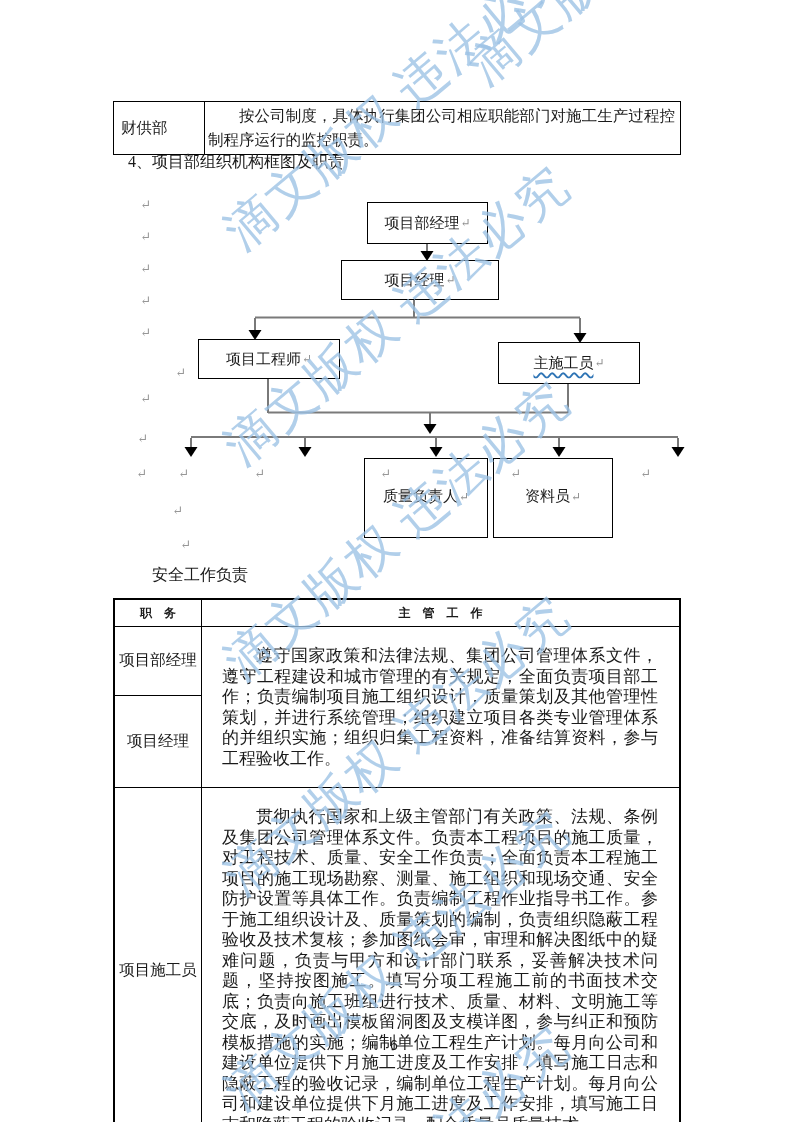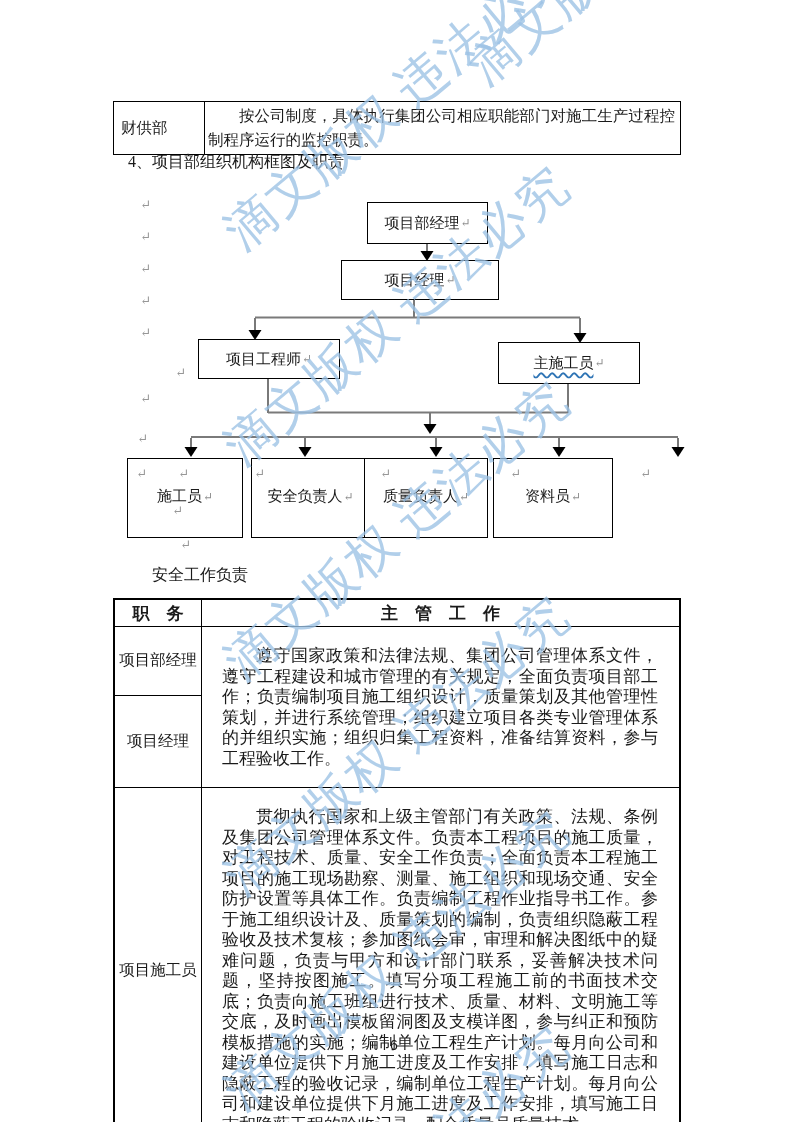--- a/index.html
+++ b/index.html
@@ -17,21 +17,21 @@
   }
   
   .tbl{border-collapse:collapse;table-layout:fixed;position:absolute;left:113px;width:568px;background:transparent;border-radius:18px;}
   .tbl td{border:1.5px solid #000;vertical-align:middle;padding:0;}
   .top-table{top:101px;}
   .top-table .c1{width:83px;font-size:15.5px;padding-left:7px;}
   .top-table .c2 p{margin:0;padding:2px 5px 2px 3px;font-size:15.5px;line-height:24px;text-indent:2em;text-align:justify;}
   .duty-table{top:598px;border:2.5px solid #000;}
   .duty-table td{border:1.2px solid #000;}
   .duty-table .c1{width:86px;text-align:center;font-size:15.5px;}
-  .duty-table .hd td{height:26px;text-align:center;font-weight:bold;font-size:17px;}
+  .duty-table .hd td{height:26px;text-align:center;font-weight:bold;font-size:12px;}
   .duty-table .txt{vertical-align:top;}
   .duty-table .txt p{margin:16px;padding:3px 5px 2px 4px;font-size:17px;line-height:20.5px;text-indent:2em;text-align:justify;}
   
   .heading{position:absolute;font-size:16px;white-space:nowrap;}
   .h-section{left:128px;top:152px;}
   .h-sub{left:152px;top:565px;}
   .page-num{position:absolute;left:390px;top:1037px;font-size:14px;font-family:"Liberation Sans","DejaVu Sans",sans-serif;}
   
   .org-chart{position:absolute;left:0;top:185px;width:793px;height:378px;}
   .org-chart svg{position:absolute;left:0;top:0;}
@@ -111,26 +111,20 @@
     </div>
     <div class="node" style="left:198px;top:154px;width:140px;height:38px">
       <span>项目工程师 </span>
         <span class="pm">↵</span>
     </div>
     <div class="node" style="left:498px;top:157px;width:140px;height:40px">
       <span class="wavy">主施工员</span>
         <span class="pm">↵</span>
     </div>
 
-    <div class="node leaf" style="left:127px;top:273px;width:114px;height:78px">
-      <span class="lblwrap"><span>施工员</span><span class="pm">↵</span></span>
-    </div>
-    <div class="node leaf" style="left:251px;top:273px;width:117px;height:78px">
-      <span class="lblwrap"><span>安全负责人</span><span class="pm">↵</span></span>
-    </div>
     <div class="node leaf" style="left:364px;top:273px;width:122px;height:78px">
       <span class="lblwrap"><span>质量负责人</span><span class="pm">↵</span></span>
     </div>
     <div class="node leaf" style="left:493px;top:273px;width:118px;height:78px">
       <span class="lblwrap"><span>资料员</span><span class="pm">↵</span></span>
     </div>
 
     <span class="pmark" style="left:140px;top:12px">↵</span>
     <span class="pmark" style="left:140px;top:44px">↵</span>
     <span class="pmark" style="left:140px;top:76px">↵</span>

